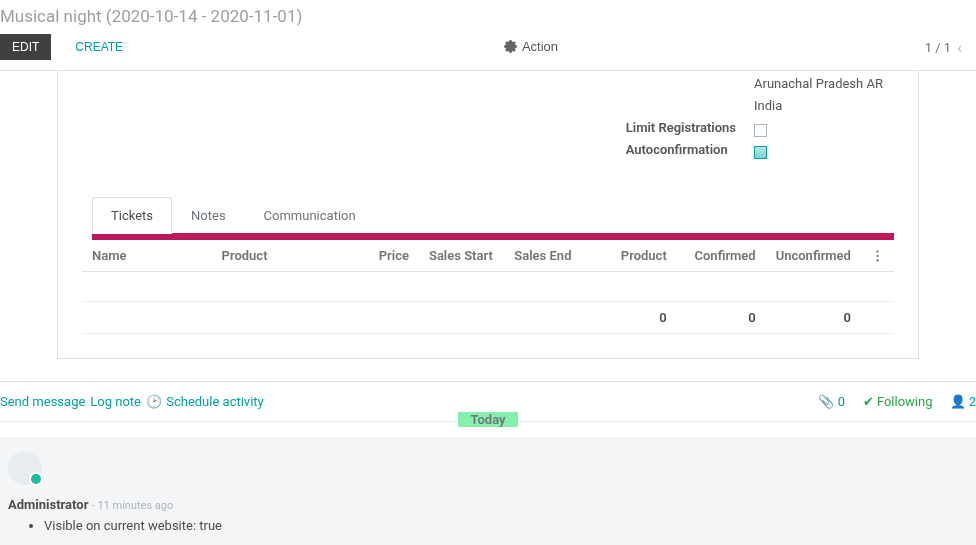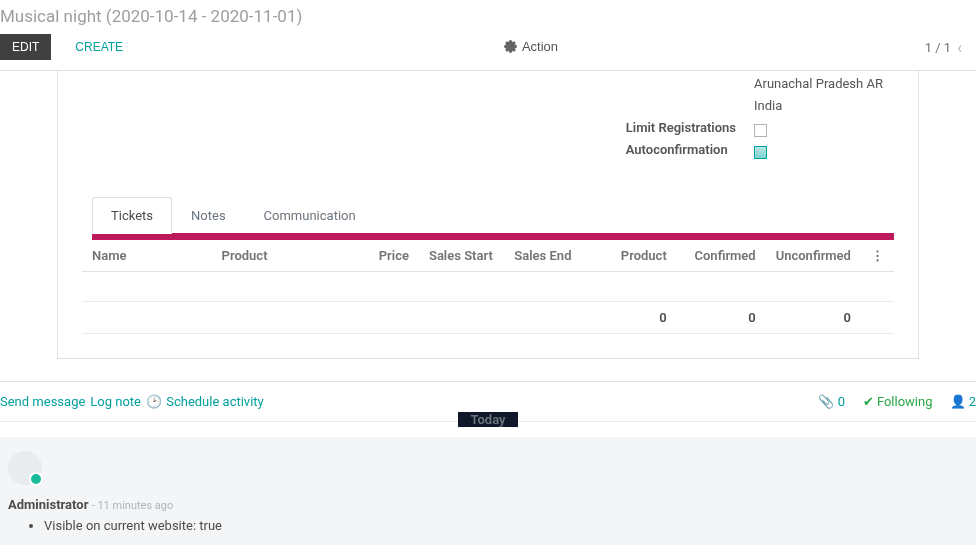--- a/index.html
+++ b/index.html
@@ -33,21 +33,21 @@
 .chatter { margin-top: 22px; border-top: 1px solid #dee2e6; }
 .chatter-actions { display: flex; align-items: center; padding: 12px 0 12px 0; }
 .ch-left { display: flex; gap: 5px; }
 .ch-link { color: #00a09d; cursor: pointer; font-size: 13px; }
 .ch-link.schedule { display: inline-flex; align-items: center; gap: 4px; }
 .ch-right { margin-left: auto; display: flex; gap: 18px; align-items: center; }
 .attach { color: #00a09d; font-size: 13px; display: inline-flex; align-items: center; gap: 3px; }
 .following { color: #28a745; font-size: 13px; display: inline-flex; align-items: center; gap: 3px; }
 .followers { color: #00a09d; font-size: 13px; display: inline-flex; align-items: center; gap: 2px; }
 .sep { position: relative; text-align: center; border-top: 1px solid #e9ecef; }
-.sep span { position: relative; top: -10px; background: #0f172a; padding: 0 12px; font-weight: 600; color: #6c757d; font-size: 13px; }
+.sep span { position: relative; top: -10px; background: #86efac; padding: 0 12px; font-weight: 600; color: #6c757d; font-size: 13px; }
 .msg { display: flex; gap: 12px; padding: 14px 8px; background: #f3f5f7; flex-direction: column; }
 .avatar { width: 34px; height: 34px; background: #e9ecef; border-radius: 50%; position: relative; }
 .avatar::after { content: ""; position: absolute; width: 10px; height: 10px; background: #1abc9c; border: 2px solid #fff; border-radius: 50%; bottom: -1px; right: -1px; }
 .msg-body { flex: 1; }
 .msg-author { font-weight: 700; color: #4c4c4c; font-size: 13px; }
 .msg-time { color: #adb5bd; font-size: 11px; }
 .msg-bullet { margin: 6px 0 0 36px; color: #4c4c4c; font-size: 13px; }
 .gear-icon { display: inline-block; width: 13px; height: 13px; position: relative; }
 .gear-icon svg { width: 13px; height: 13px; }
 </style>

